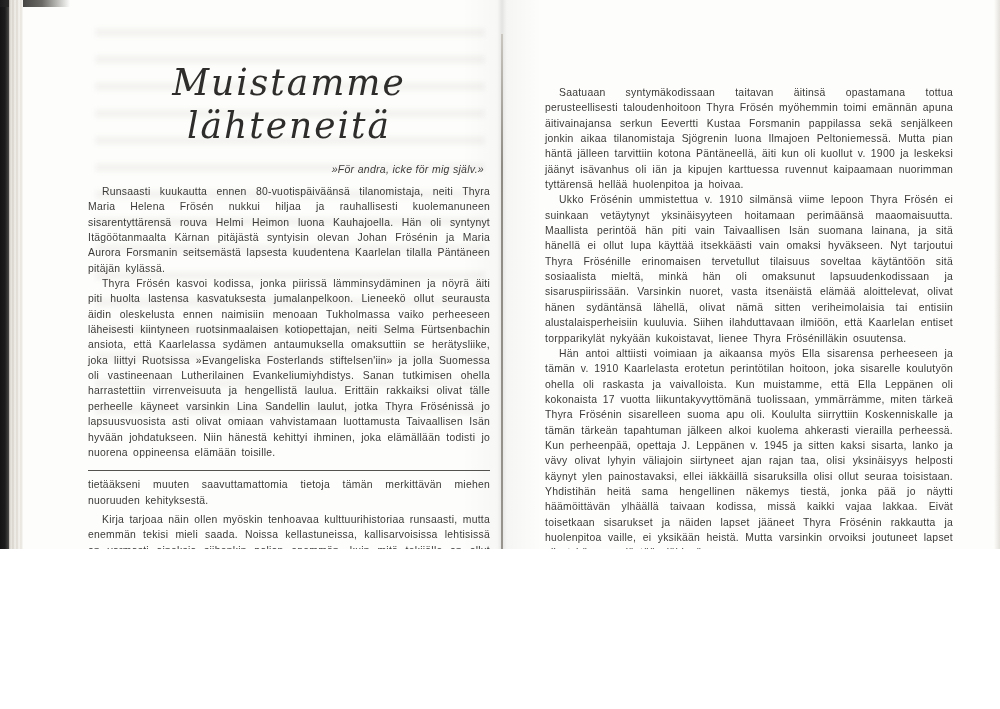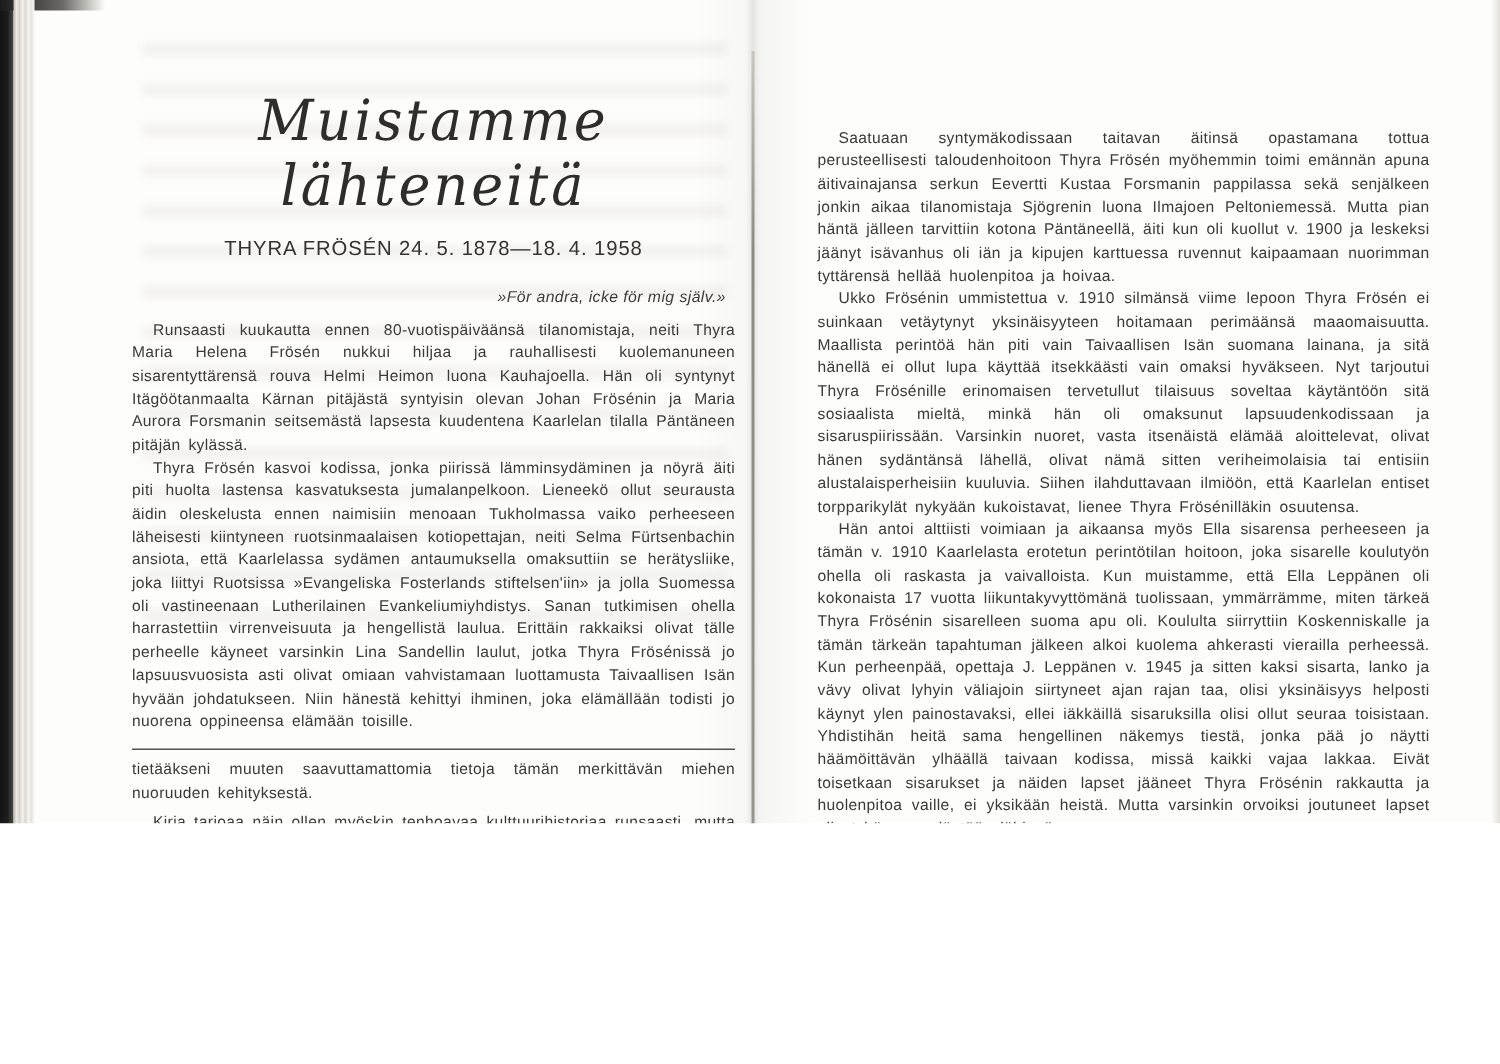--- a/index.html
+++ b/index.html
@@ -133,21 +133,20 @@
 <div class="scan">
 
   <div class="edge-left-black"></div>
   <div class="corner-top-left"></div>
   <div class="page-stack"></div>
   <div class="bleed"></div>
 
   <div class="page page-left">
     <div class="col col-left">
       <h1 class="script-title">Muistamme lähteneitä</h1>
-      <h2 class="dates">THYRA FRÖSÉN 24. 5. 1878—18. 4. 1958</h2>
       <div class="motto">»För andra, icke för mig själv.»</div>
 
       <div class="body-text obituary">
         <p>Runsaasti kuukautta ennen 80-vuotispäiväänsä tilanomistaja, neiti Thyra Maria Helena Frösén nukkui hiljaa ja rauhallisesti kuolemanuneen sisarentyttärensä rouva Helmi Heimon luona Kauhajoella. Hän oli syntynyt Itägöötanmaalta Kärnan pitäjästä syntyisin olevan Johan Frösénin ja Maria Aurora Forsmanin seitsemästä lapsesta kuudentena Kaarlelan tilalla Päntäneen pitäjän kylässä.</p>
         <p>Thyra Frösén kasvoi kodissa, jonka piirissä lämminsydäminen ja nöyrä äiti piti huolta lastensa kasvatuksesta jumalanpelkoon. Lieneekö ollut seurausta äidin oleskelusta ennen naimisiin menoaan Tukholmassa vaiko perheeseen läheisesti kiintyneen ruotsinmaalaisen kotiopettajan, neiti Selma Fürtsenbachin ansiota, että Kaarlelassa sydämen antaumuksella omaksuttiin se herätysliike, joka liittyi Ruotsissa »Evangeliska Fosterlands stiftelsen'iin» ja jolla Suomessa oli vastineenaan Lutherilainen Evankeliumiyhdistys. Sanan tutkimisen ohella harrastettiin virrenveisuuta ja hengellistä laulua. Erittäin rakkaiksi olivat tälle perheelle käyneet varsinkin Lina Sandellin laulut, jotka Thyra Frösénissä jo lapsuusvuosista asti olivat omiaan vahvistamaan luottamusta Taivaallisen Isän hyvään johdatukseen. Niin hänestä kehittyi ihminen, joka elämällään todisti jo nuorena oppineensa elämään toisille.</p>
       </div>
 
       <hr class="divider">
 
       <div class="body-text review">

